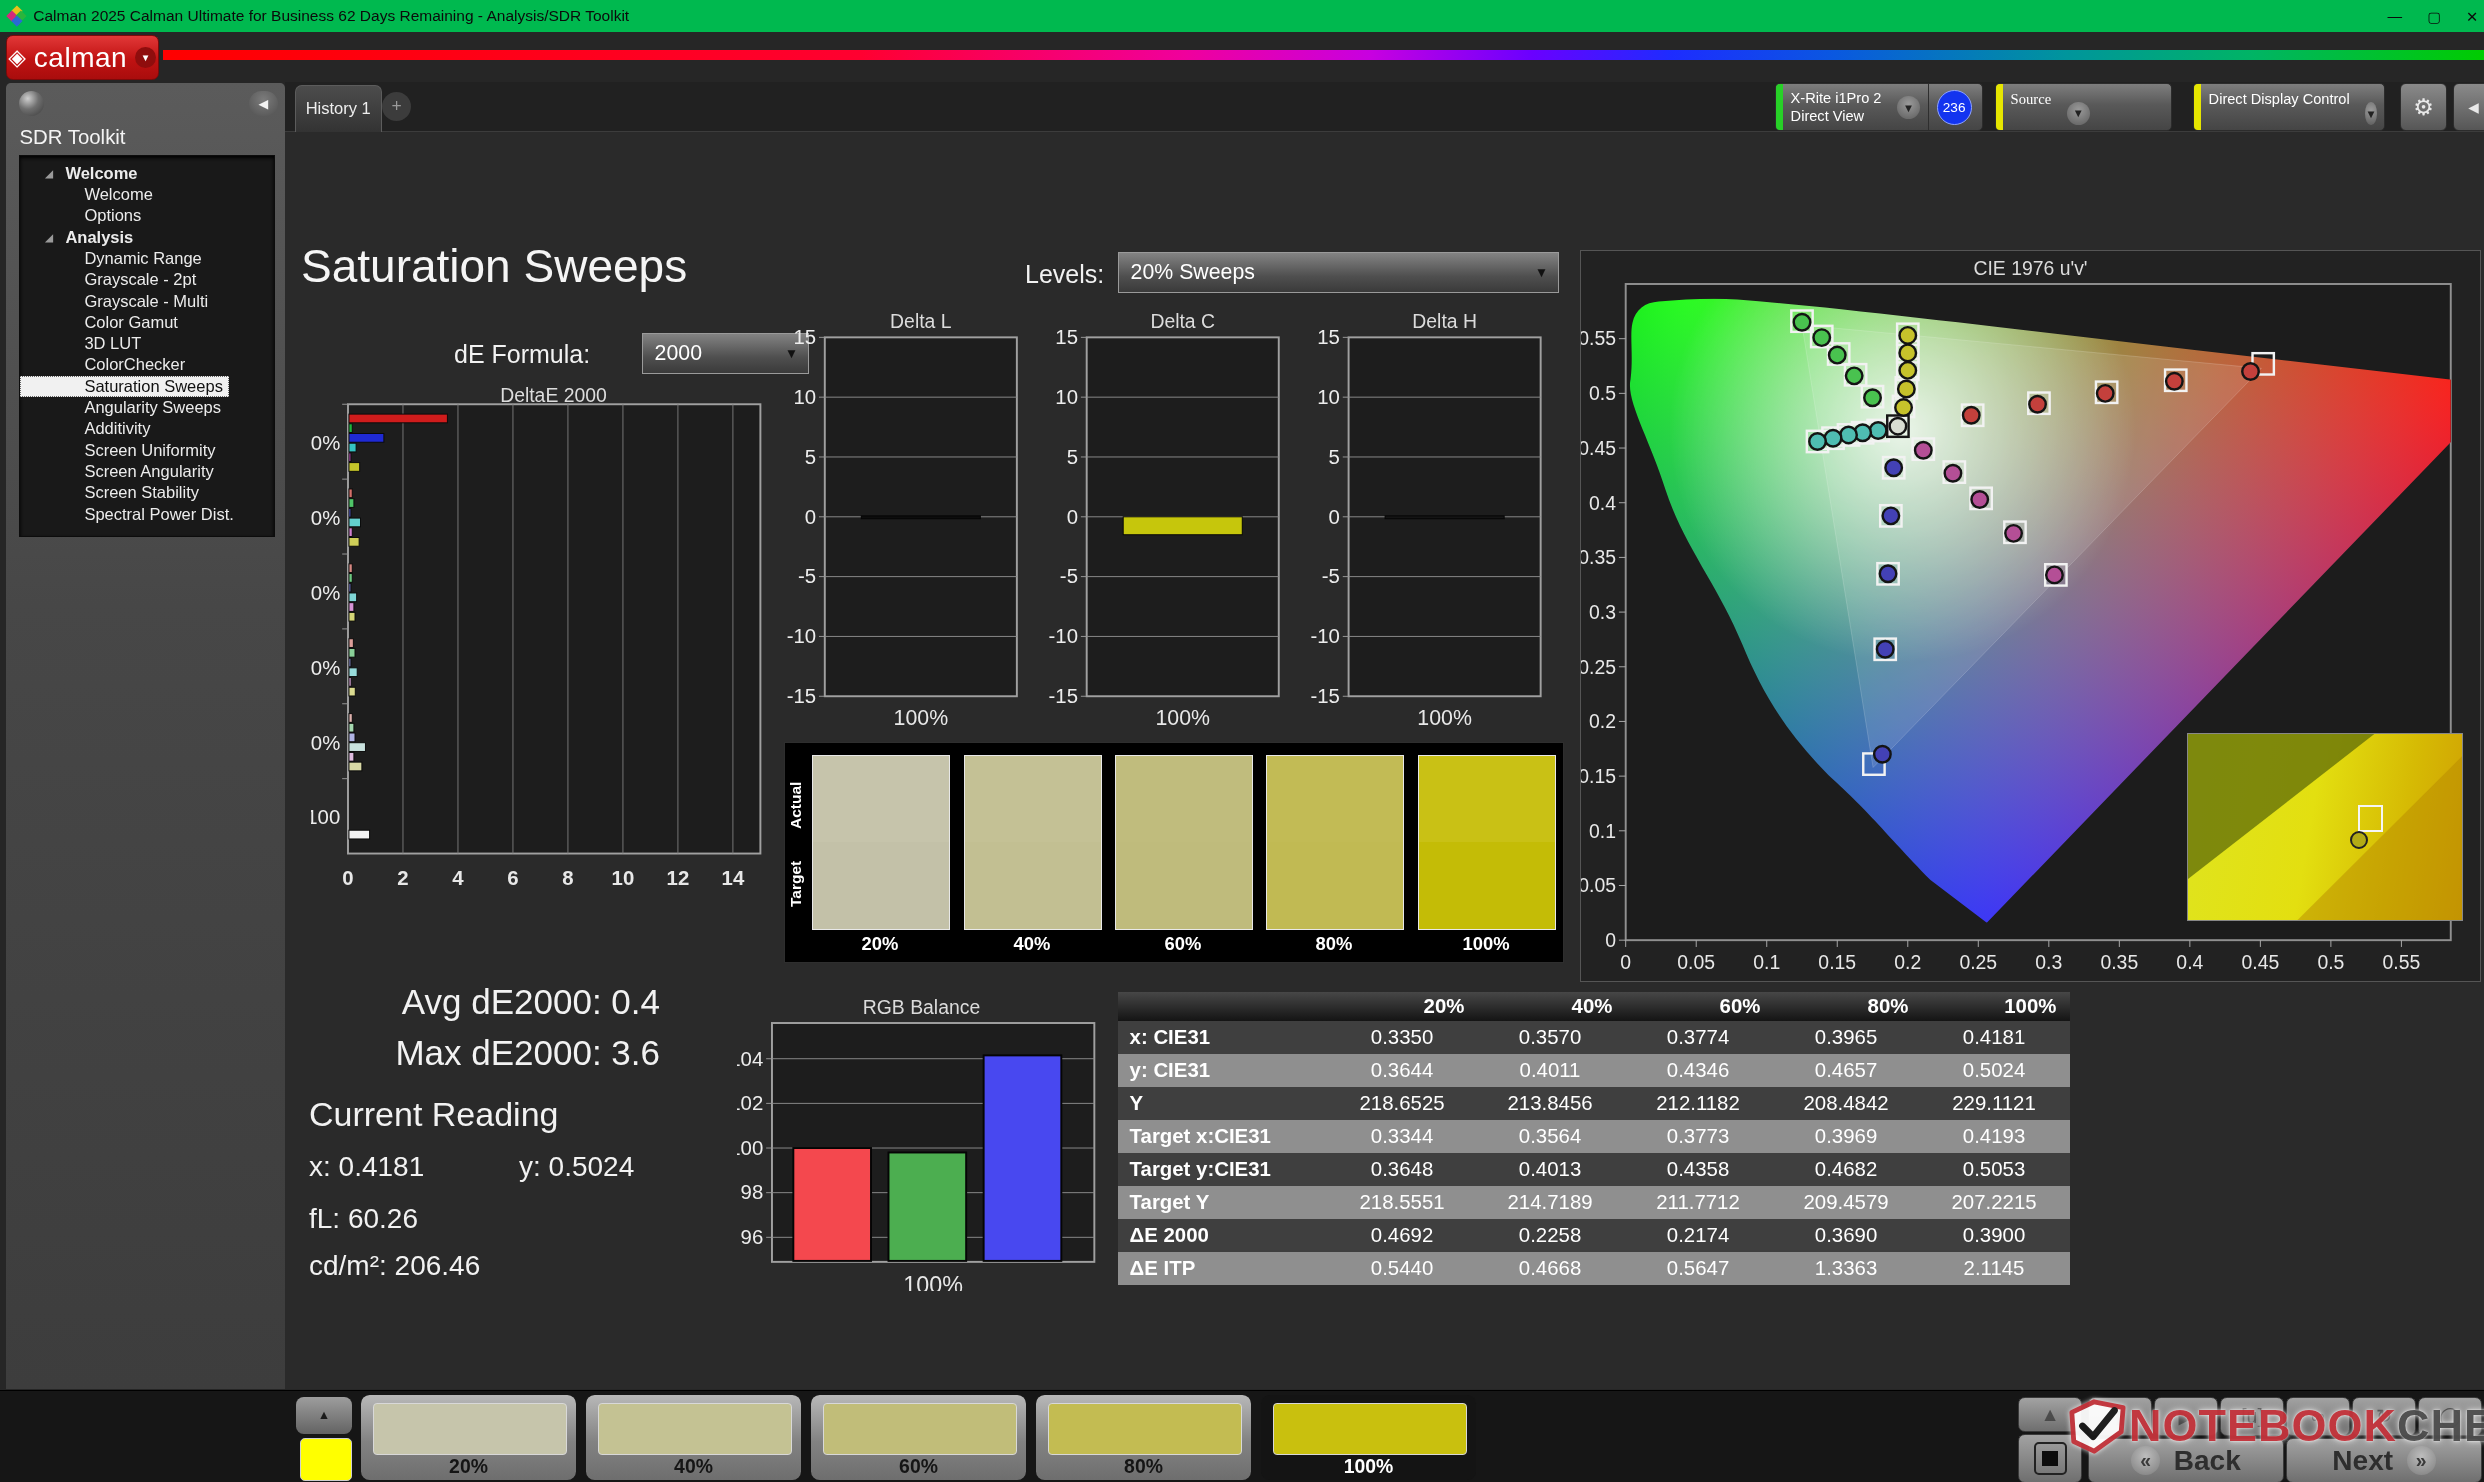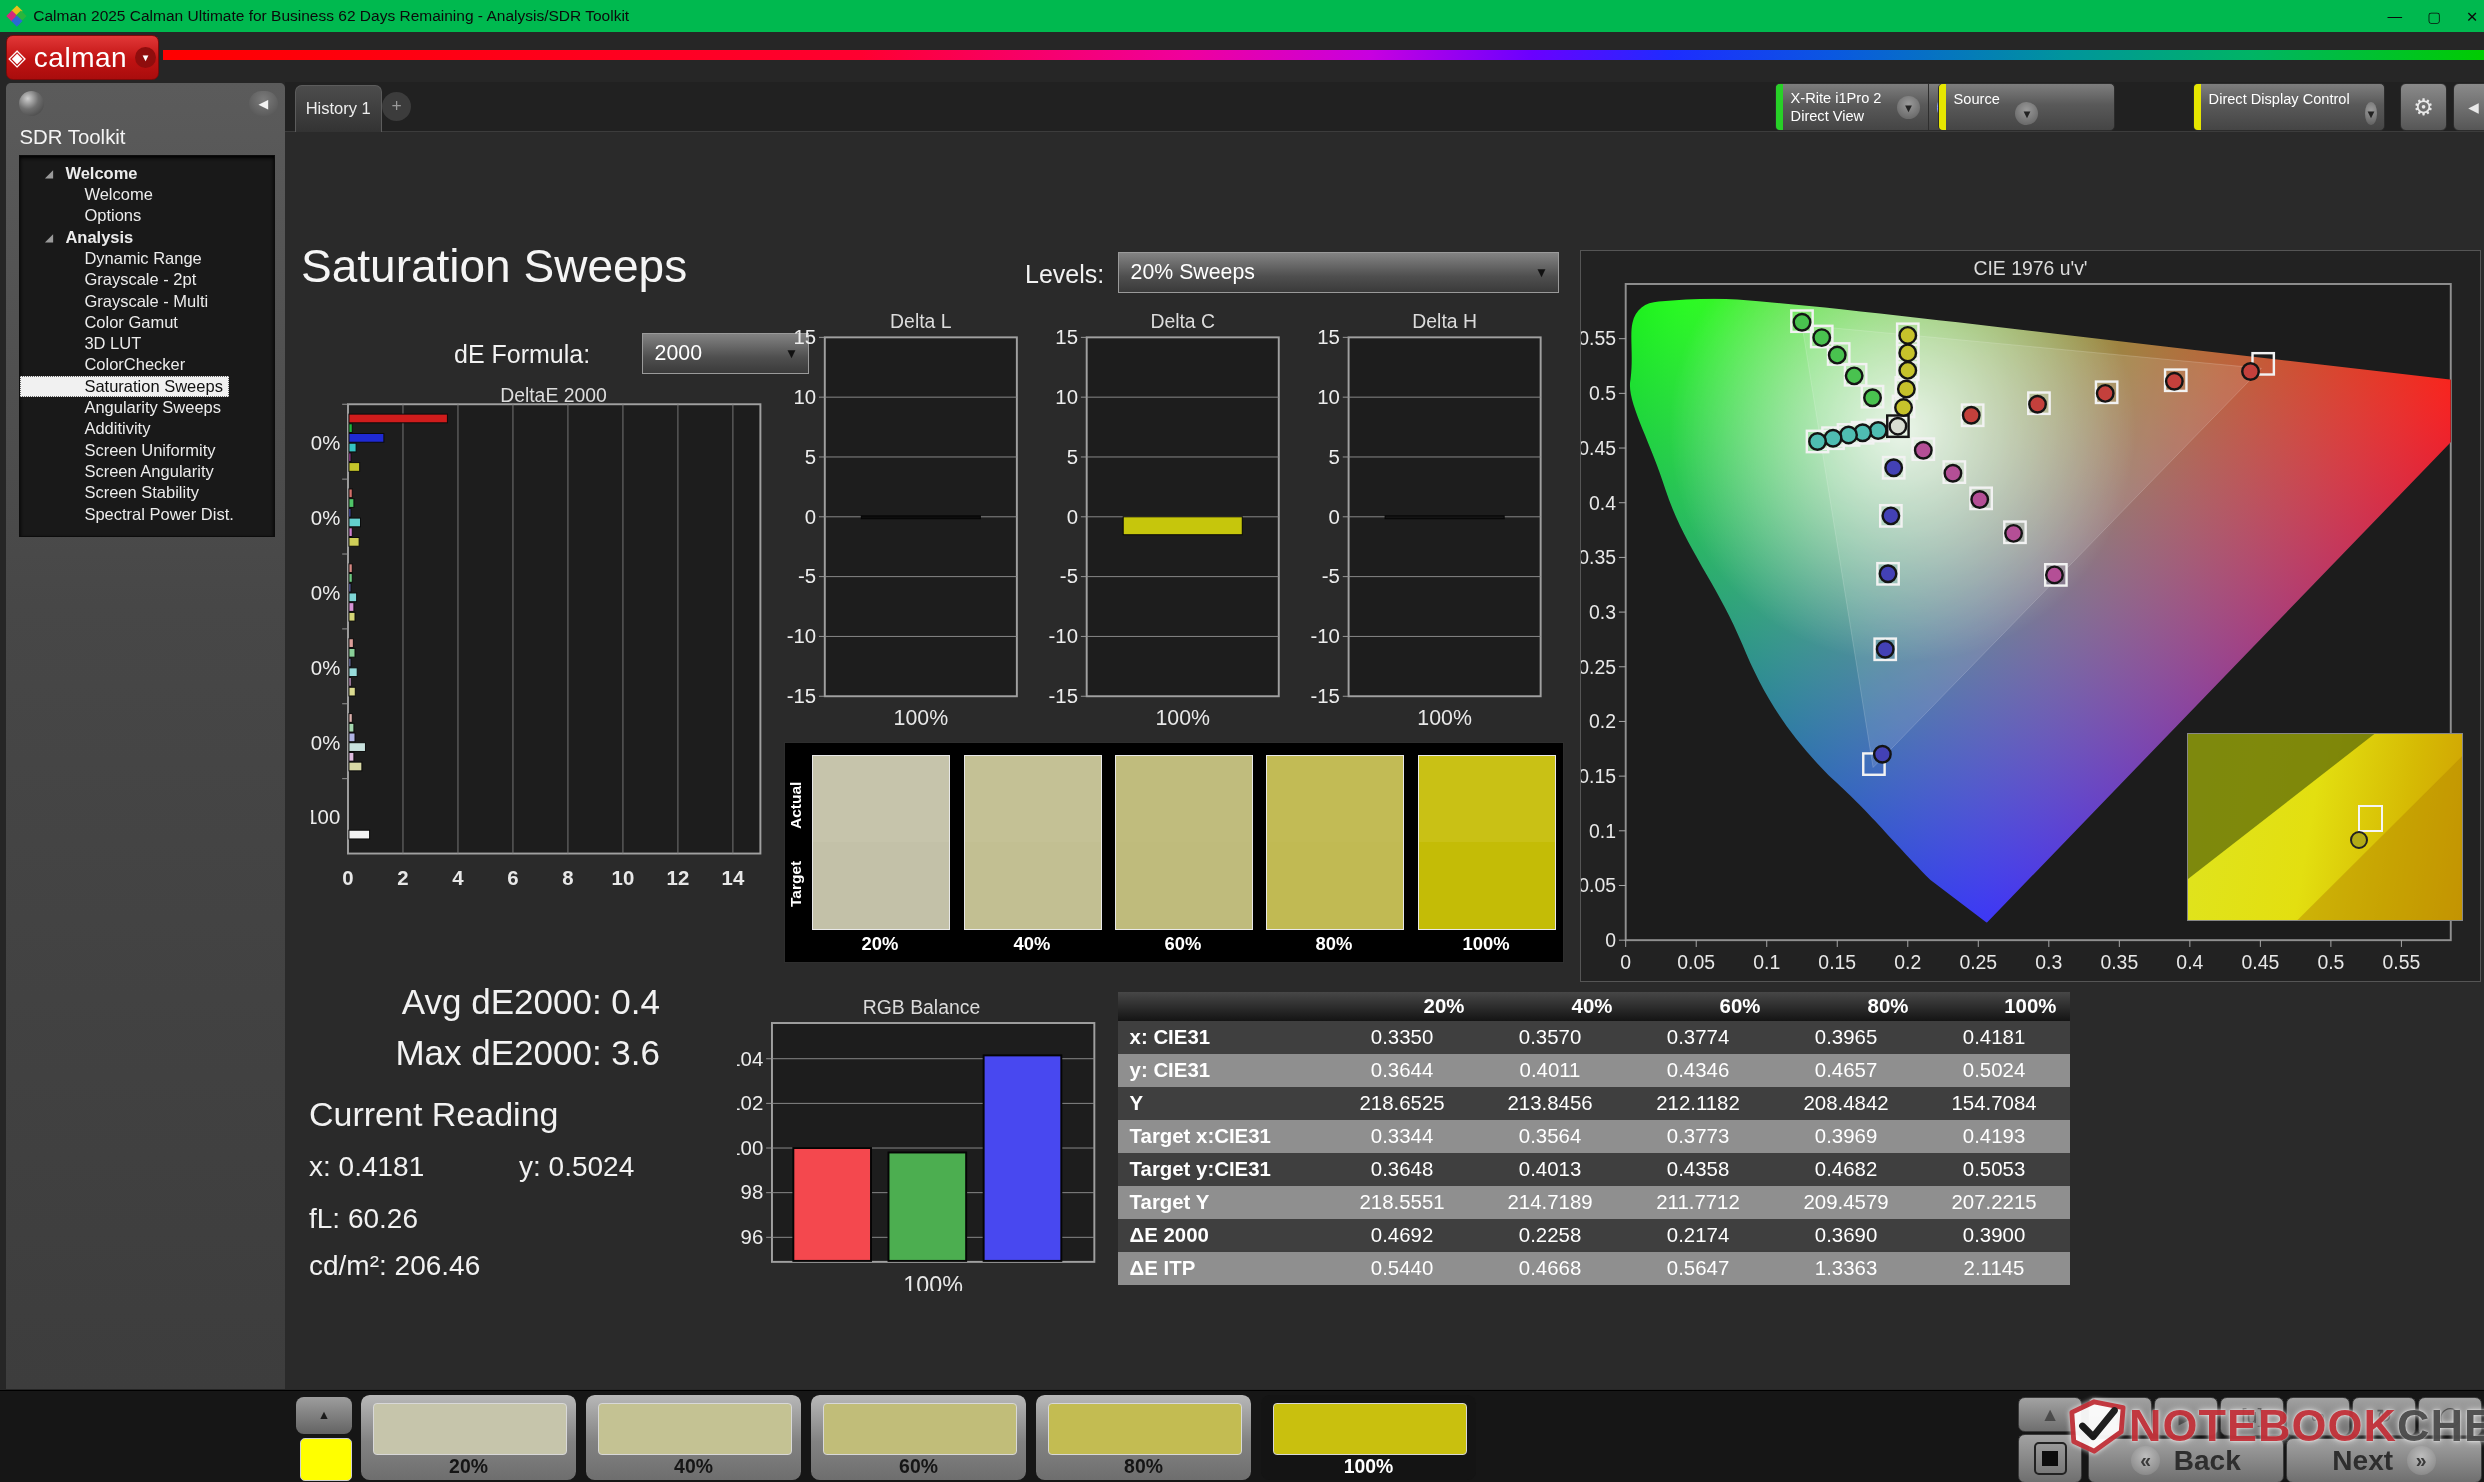--- a/index.html
+++ b/index.html
@@ -169,21 +169,21 @@
     <div class="drop-ctl" style="left:1490px;width:206px;">
       <span class="stripe" style="background: rgb(39, 209, 39);"></span>
       <span class="txt">
           <span>X-Rite i1Pro 2</span>
           <span>Direct View</span>
         </span>
       <span class="arr">▼</span>
       <span class="sep"></span>
       <span class="badge">236</span>
     </div>
-    <div class="drop-ctl" style="left:1653px;width:175px;">
+    <div class="drop-ctl" style="left:1710px;width:175px;font-family:Liberation Serif, serif;">
       <span class="stripe" style="background: rgb(230, 230, 0);"></span>
       <span class="txt" style="justify-content:flex-start;padding-top:5.8px;">
           <span>Source</span>
         </span>
       <span class="arr" style="margin-top:13.6px;">▼</span>
     </div>
     <div class="drop-ctl" style="left:1908px;width:190px;">
       <span class="stripe" style="background: rgb(230, 230, 0);"></span>
       <span class="txt" style="justify-content:flex-start;padding-top:5.8px;">
           <span>Direct Display Control</span>
@@ -606,21 +606,21 @@
           <td>0.4346</td>
           <td>0.4657</td>
           <td>0.5024</td>
         </tr>
         <tr class="dark">
           <td class="lab">Y</td>
           <td>218.6525</td>
           <td>213.8456</td>
           <td>212.1182</td>
           <td>208.4842</td>
-          <td>154.7084</td>
+          <td>229.1121</td>
         </tr>
         <tr class="light">
           <td class="lab">Target x:CIE31</td>
           <td>0.3344</td>
           <td>0.3564</td>
           <td>0.3773</td>
           <td>0.3969</td>
           <td>0.4193</td>
         </tr>
         <tr class="dark">

